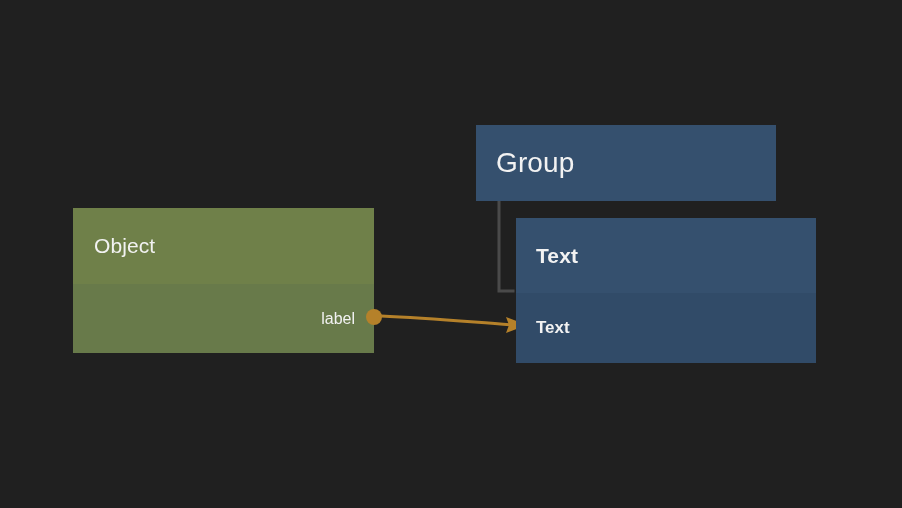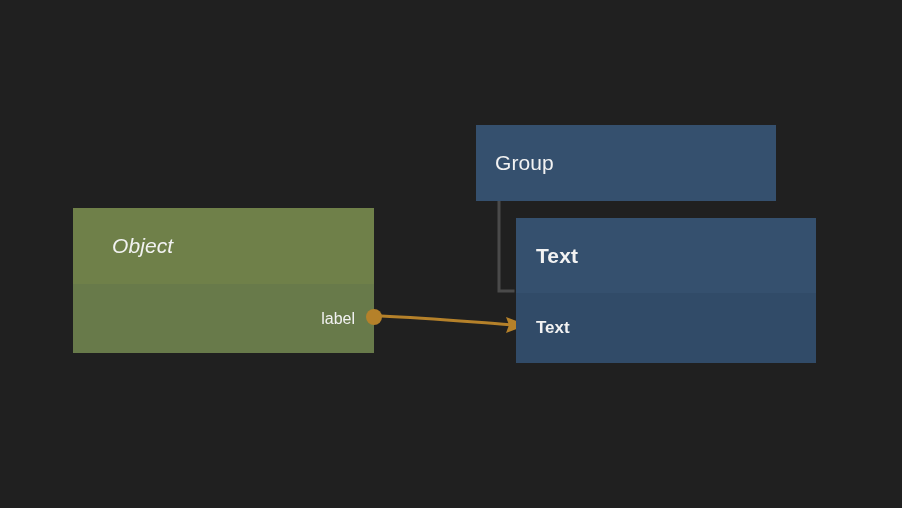--- a/index.html
+++ b/index.html
@@ -49,23 +49,22 @@
     height: 76px;
     background: #6f8049;
   }
   #node-object .sec-body {
     height: 69px;
     background: #687a4a;
   }
   #node-object .title-text {
     color: #f2f2f2;
     font-size: 21px;
-    padding-left: 39px;
+    padding-left: 21px;
     letter-spacing: 0.1px;
-    font-style: italic;
   }
   #node-object .port-row {
     width: 100%;
     display: flex;
     align-items: center;
     justify-content: flex-end;
     padding-right: 19px;
   }
   #node-object .port-label {
     color: #f2f2f2;
@@ -88,23 +87,23 @@
     top: 125px;
     width: 300px;
     height: 76px;
     background: #35506e;
   }
   #node-group .sec-header {
     height: 76px;
   }
   #node-group .title-text {
     color: #f2f2f2;
-    font-size: 21px;
+    font-size: 28px;
+    padding-left: 20px;
     letter-spacing: 0.1px;
-    margin-left: 19px;
   }
   
   #node-text {
     left: 516px;
     top: 218px;
     width: 300px;
     height: 145px;
     font-weight: bold;
   }
   #node-text .sec-header {

